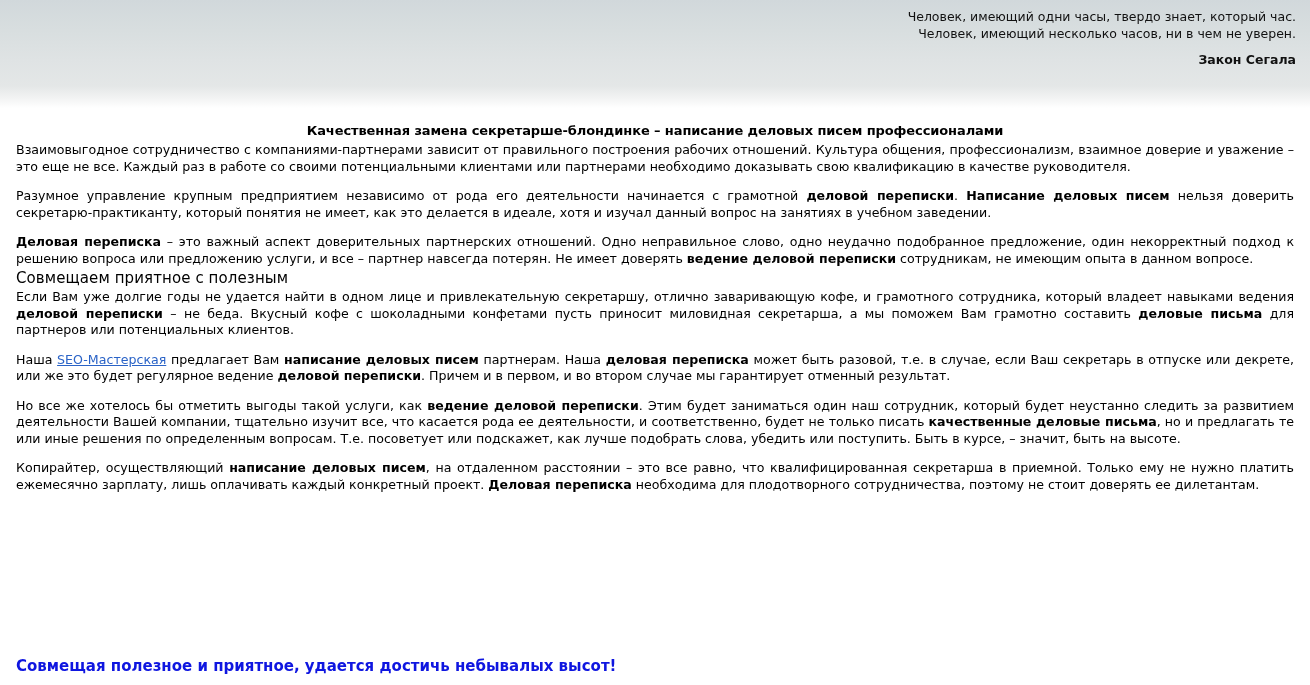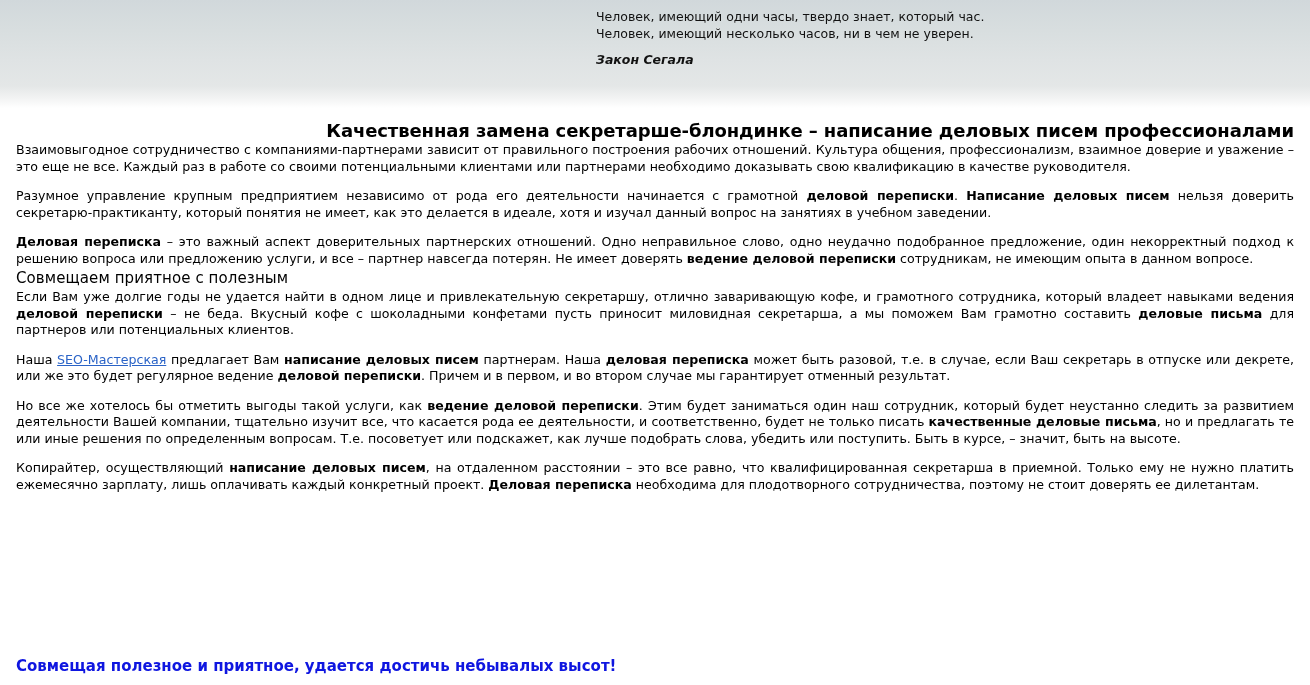--- a/index.html
+++ b/index.html
@@ -29,46 +29,45 @@
                 #ffffff 108px,
                 #ffffff 100%);
     box-sizing: border-box;
   }
 
   .epigraph {
     position: absolute;
     top: 8px;
     right: 14px;
     width: 700px;
-    text-align: left;
+    text-align: right;
     font-size: 12.5px;
     line-height: 17px;
     color: #111111;
   }
   .epigraph .line { white-space: nowrap; }
   .epigraph .author {
     margin-top: 9px;
-    font-style: italic;
     font-weight: bold;
     font-size: 12.5px;
   }
 
   .content {
     position: absolute;
     left: 16px;
     top: 104px;
     width: 1278px;
   }
 
   h1.doc-title {
     margin: 0;
     padding: 16px 0 0 0;
-    font-size: 18px;
+    font-size: 13px;
     font-weight: bold;
-    text-align: right;
+    text-align: center;
     letter-spacing: -0.1px;
     line-height: 22px;
   }
 
   p.para {
     margin: 0;
     padding: 0;
     font-size: 12.6px;
     line-height: 16.5px;
     text-align: justify;

